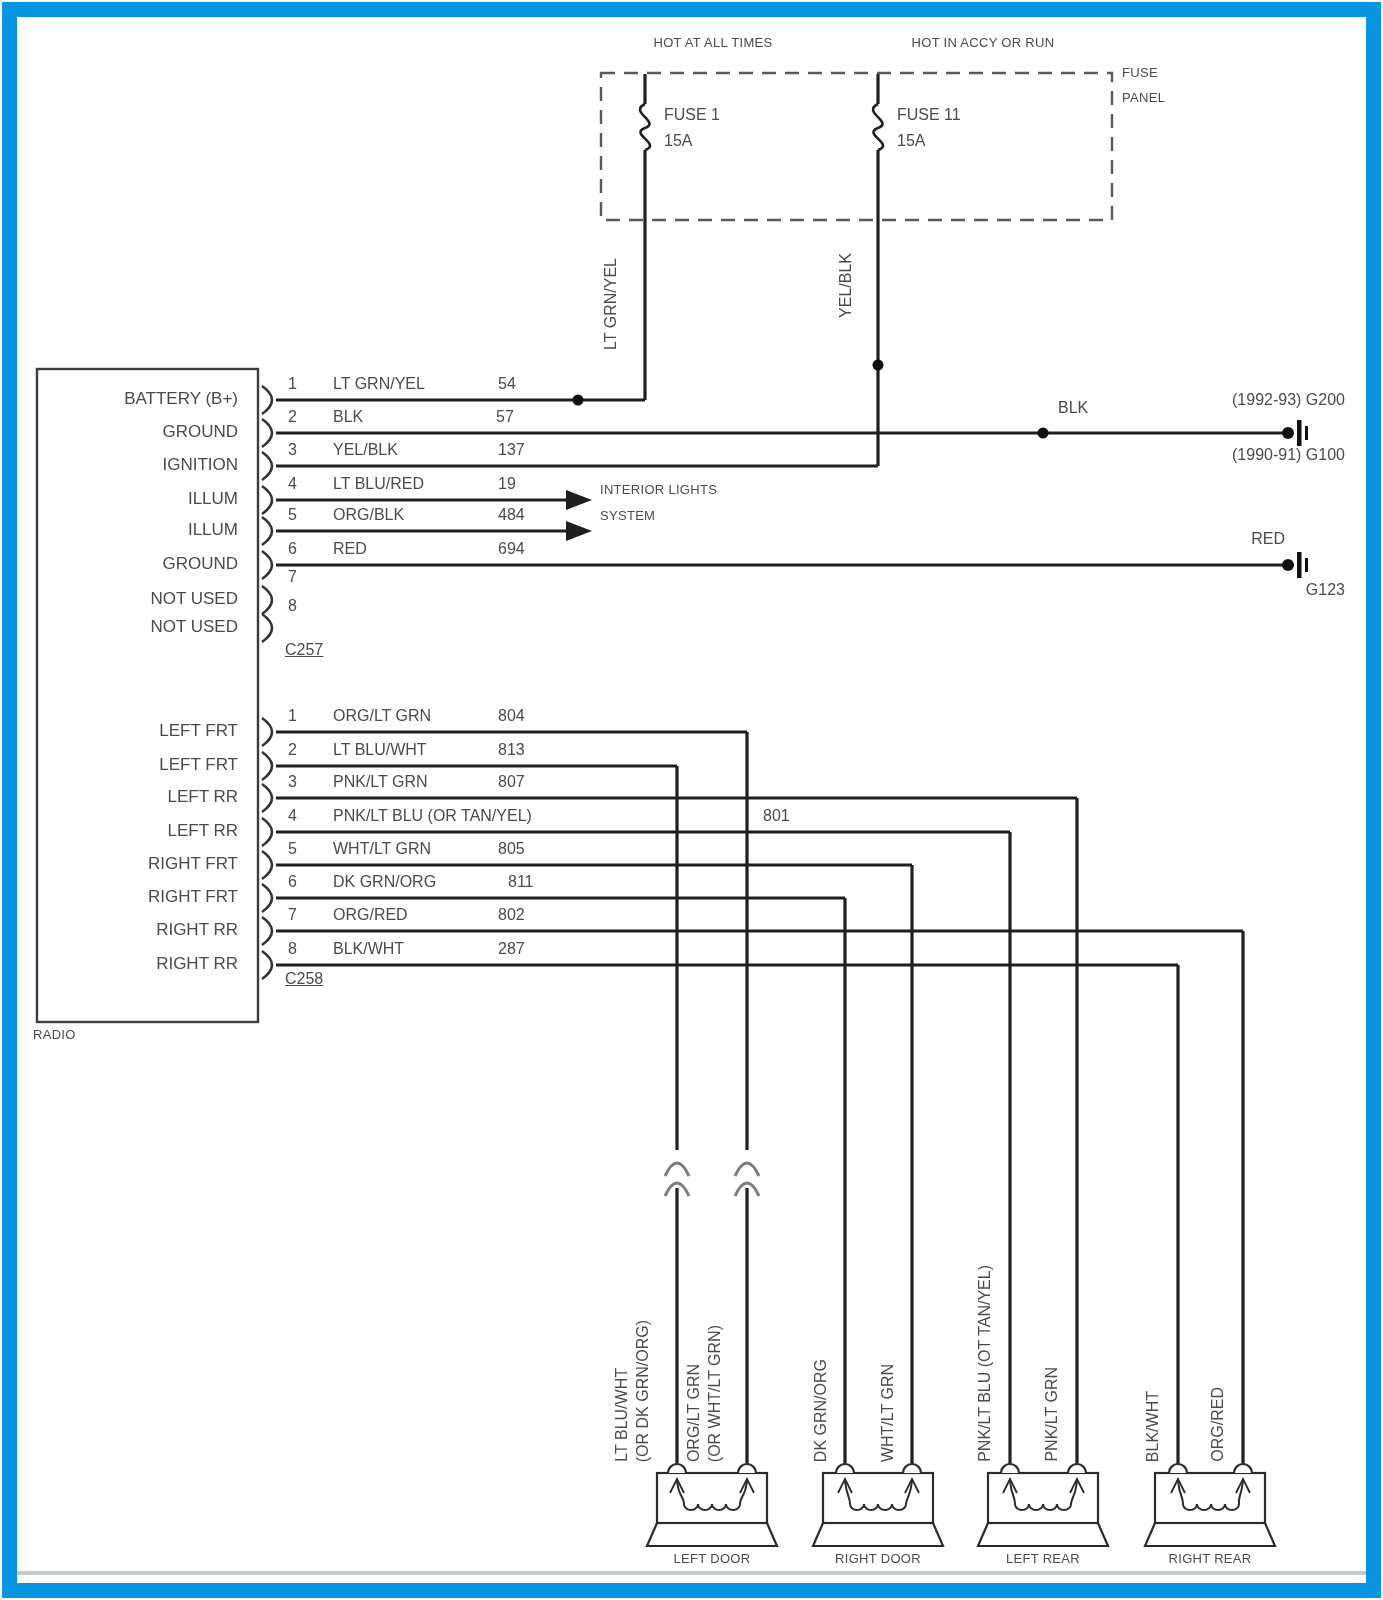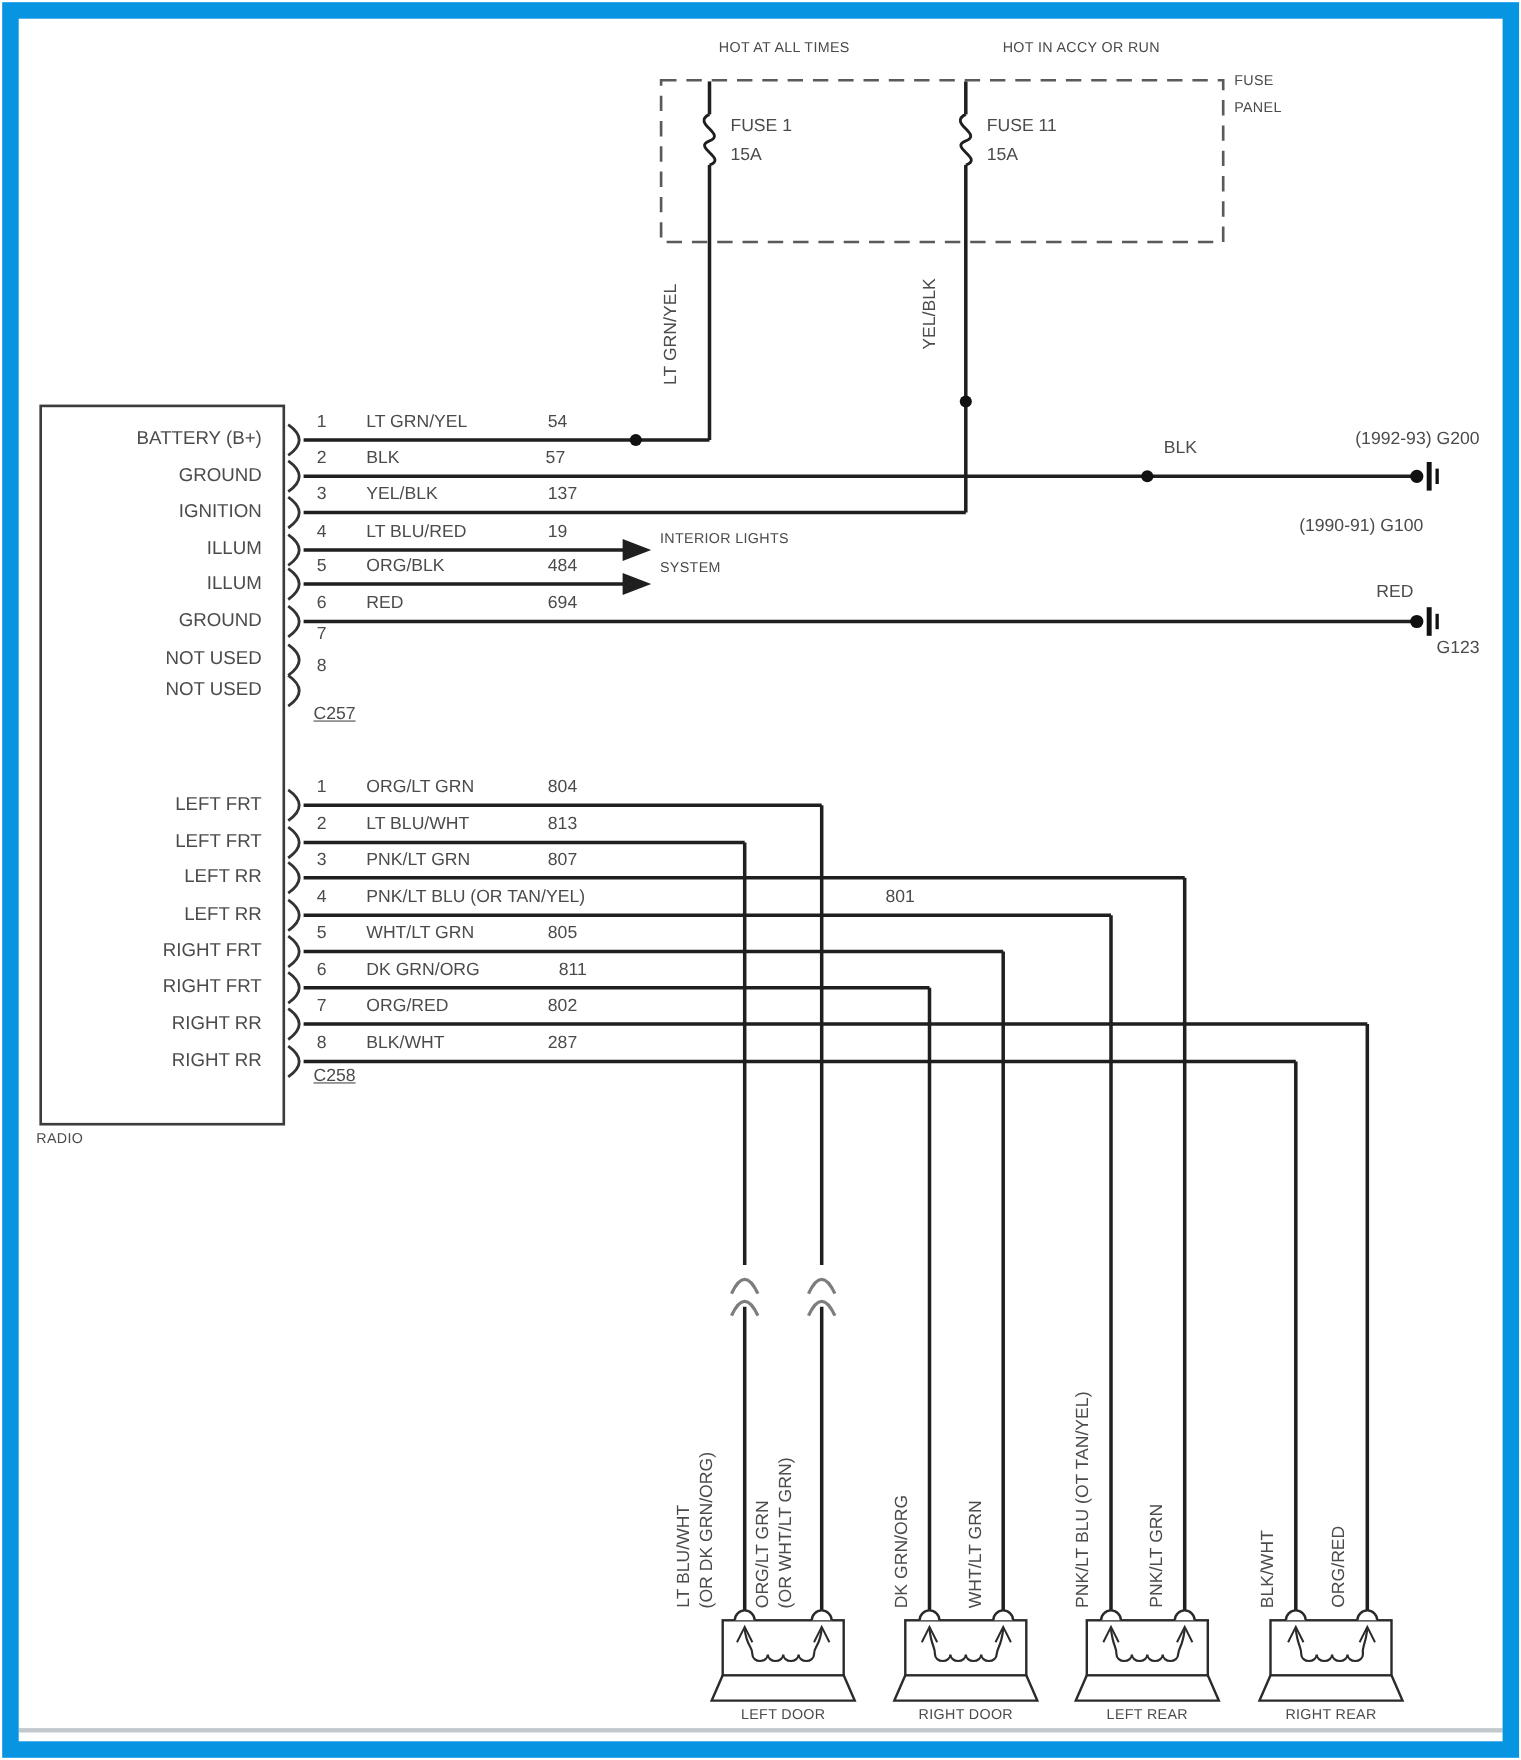--- a/index.html
+++ b/index.html
@@ -223,21 +223,21 @@
   <div class="lbl" style="left:288px;top:568px;">7</div>
   <div class="lbl" style="left:288px;top:597px;">8</div>
 
   <div class="lbl und" style="left:285px;top:641px;">C257</div>
 
   <div class="lbl hdr" style="left:600px;top:483px;">INTERIOR LIGHTS</div>
   <div class="lbl hdr" style="left:600px;top:509px;">SYSTEM</div>
 
   <div class="lbl" style="left:1058px;top:399px;">BLK</div>
   <div class="lbl rt" style="left:1155px;top:391px;width:190px;">(1992-93) G200</div>
-  <div class="lbl rt" style="left:1104px;top:446px;width:190px;margin-top:24px;">(1990-91) G100</div>
+  <div class="lbl rt" style="left:1155px;top:446px;width:190px;">(1990-91) G100</div>
   <div class="lbl rt" style="left:1200px;top:530px;width:85px;">RED</div>
   <div class="lbl rt" style="left:1250px;top:581px;width:95px;">G123</div>
 
   <div class="lbl fn" style="left:40px;top:721px;">LEFT FRT</div>
   <div class="lbl fn" style="left:40px;top:755px;">LEFT FRT</div>
   <div class="lbl fn" style="left:40px;top:787px;">LEFT RR</div>
   <div class="lbl fn" style="left:40px;top:821px;">LEFT RR</div>
   <div class="lbl fn" style="left:40px;top:854px;">RIGHT FRT</div>
   <div class="lbl fn" style="left:40px;top:887px;">RIGHT FRT</div>
   <div class="lbl fn" style="left:40px;top:920px;">RIGHT RR</div>
@@ -250,21 +250,21 @@
   <div class="lbl" style="left:288px;top:741px;">2</div>
   <div class="lbl" style="left:333px;top:741px;">LT BLU/WHT</div>
   <div class="lbl" style="left:498px;top:741px;">813</div>
 
   <div class="lbl" style="left:288px;top:773px;">3</div>
   <div class="lbl" style="left:333px;top:773px;">PNK/LT GRN</div>
   <div class="lbl" style="left:498px;top:773px;">807</div>
 
   <div class="lbl" style="left:288px;top:807px;">4</div>
   <div class="lbl" style="left:333px;top:807px;">PNK/LT BLU (OR TAN/YEL)</div>
-  <div class="lbl" style="left:805px;top:807px;">801</div>
+  <div class="lbl" style="left:763px;top:807px;">801</div>
 
   <div class="lbl" style="left:288px;top:840px;">5</div>
   <div class="lbl" style="left:333px;top:840px;">WHT/LT GRN</div>
   <div class="lbl" style="left:498px;top:840px;">805</div>
 
   <div class="lbl" style="left:288px;top:873px;">6</div>
   <div class="lbl" style="left:333px;top:873px;">DK GRN/ORG</div>
   <div class="lbl" style="left:508px;top:873px;">811</div>
 
   <div class="lbl" style="left:288px;top:906px;">7</div>

